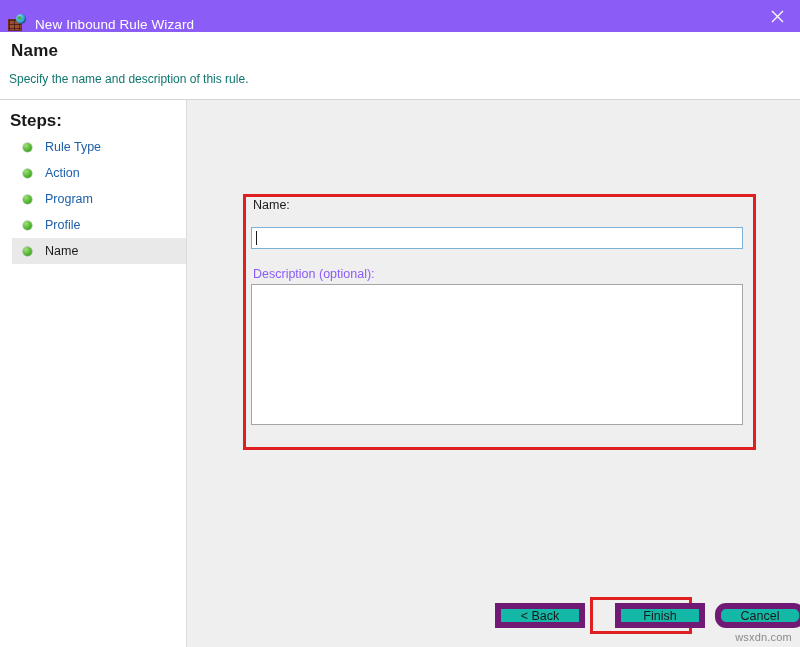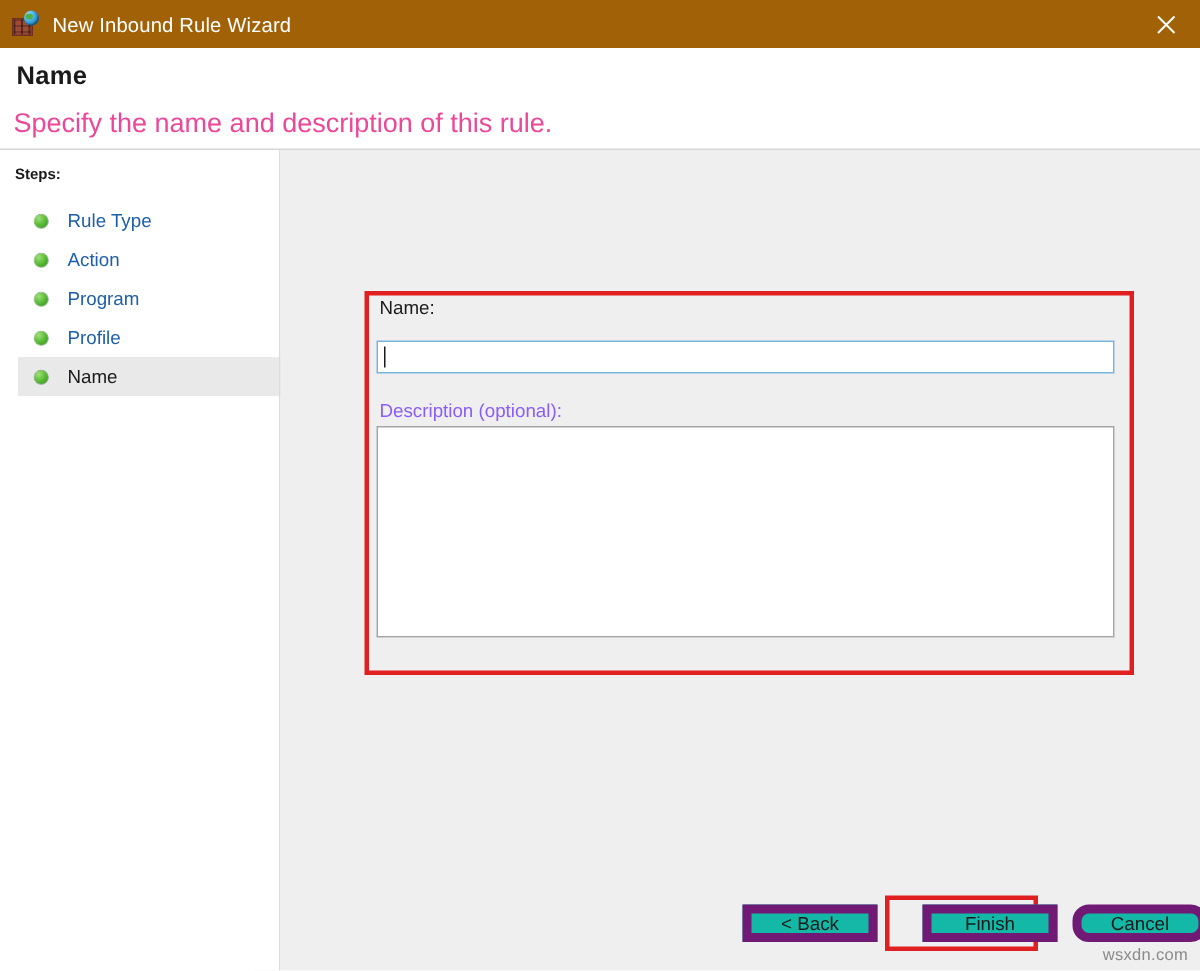--- a/index.html
+++ b/index.html
@@ -19,23 +19,23 @@
     overflow: hidden;
     background: #ffffff;
   }
 
   
   .titlebar {
     position: absolute;
     left: 0; top: 0;
     width: 800px;
     height: 32px;
-    background: #a16207;
+    background: #8b5cf6;
     display: flex;
-    align-items: center;
+    align-items: flex-end;
   }
   .title-icon {
     width: 18px;
     height: 18px;
     margin-left: 8px;
     margin-right: 9px;
     position: relative;
     flex: 0 0 auto;
   }
   .title-icon .wall {
@@ -96,22 +96,22 @@
     position: absolute;
     left: 11px; top: 9px;
     font-size: 17px;
     font-weight: bold;
     color: #1a1a1a;
     letter-spacing: .2px;
   }
   .header-sub {
     position: absolute;
     left: 9px; top: 40px;
-    font-size: 18px;
-    color: #ec4899;
+    font-size: 12px;
+    color: #0f766e;
   }
   .header-rule {
     position: absolute;
     left: 0; top: 99px;
     width: 800px;
     height: 1px;
     background: #d6d6d6;
   }
 
   
@@ -119,21 +119,21 @@
     position: absolute;
     left: 0; top: 100px;
     width: 186px;
     height: 547px;
     background: #ffffff;
     box-sizing: border-box;
   }
   .sidebar-heading {
     position: absolute;
     left: 10px; top: 11px;
-    font-size: 10px;
+    font-size: 17px;
     font-weight: bold;
     color: #1a1a1a;
   }
   .steps-list {
     position: absolute;
     left: 12px; top: 34px;
     width: 186px;
   }
   .step {
     position: relative;

